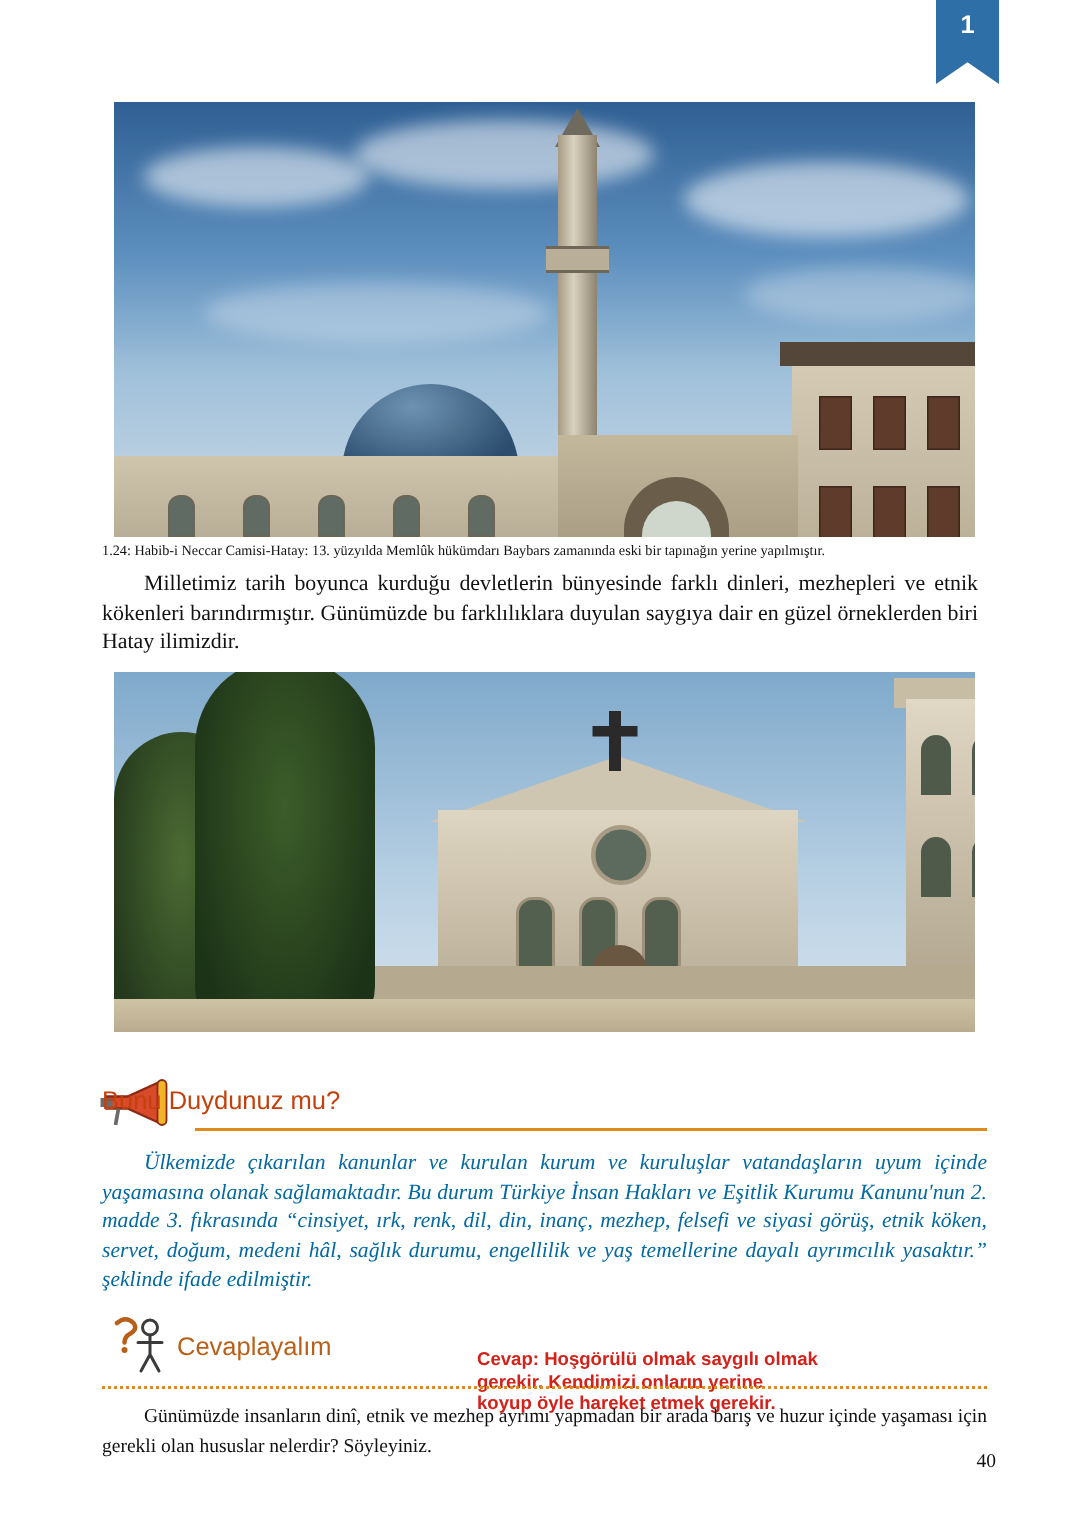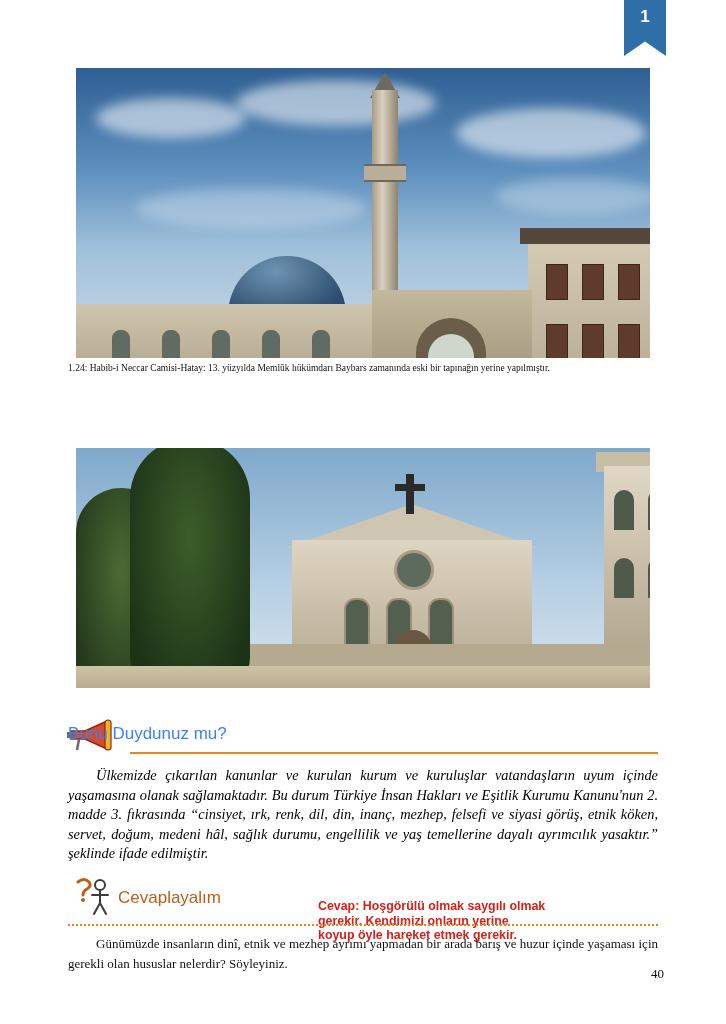--- a/index.html
+++ b/index.html
@@ -81,21 +81,21 @@
     top: 380px;
     width: 584px;
     text-indent: 28px;
   }
   .didyouknow-title {
     position: absolute;
     left: 68px;
     top: 724px;
     font-family: "Liberation Sans", sans-serif;
     font-size: 17px;
-    color: #3b82f6;
+    color: #c2410c;
   }
   .megaphone {
     position: absolute;
     left: 65px;
     top: 718px;
     width: 56px;
     height: 34px;
   }
   .rule-blue {
     position: absolute;
@@ -110,21 +110,21 @@
   .italic-par {
     position: absolute;
     left: 68px;
     top: 766px;
     width: 590px;
     font-style: italic;
     font-size: 14.4px;
     line-height: 19.6px;
     text-align: justify;
     text-indent: 28px;
-    color: #000000;
+    color: #0369a1;
   }
   .cevap-icon {
     position: absolute;
     left: 70px;
     top: 876px;
     width: 50px;
     height: 40px;
   }
   .cevap-label {
     position: absolute;
@@ -413,20 +413,21 @@
     <div class="win-small" style="left:36px;top:262px;"></div>
     <div class="win-small" style="left:86px;top:262px;"></div>
     <div class="win-small" style="left:136px;top:262px;"></div>
     <div class="win-small" style="left:186px;top:262px;"></div>
     <div class="win-small" style="left:236px;top:262px;"></div>
 
   </div>
 
   <div class="caption caption-1">1.24: Habib-i Neccar Camisi-Hatay: 13. yüzyılda Memlûk hükümdarı Baybars zamanında eski bir tapınağın yerine yapılmıştır.</div>
 
+  <div class="body-par par-1">Milletimiz tarih boyunca kurduğu devletlerin bünyesinde farklı dinleri, mezhepleri ve etnik kökenleri barındırmıştır. Günümüzde bu farklılıklara duyulan saygıya dair en güzel örneklerden biri Hatay ilimizdir.</div>
 
   <div class="figure-2">
     <div class="sky2"></div>
     <div class="belltower-top"></div>
     <div class="belltower"></div>
     <div class="bell-arch" style="left:538px;top:42px;"></div>
     <div class="bell-arch" style="left:572px;top:42px;"></div>
     <div class="bell-arch" style="left:538px;top:110px;"></div>
     <div class="bell-arch" style="left:572px;top:110px;"></div>
 

